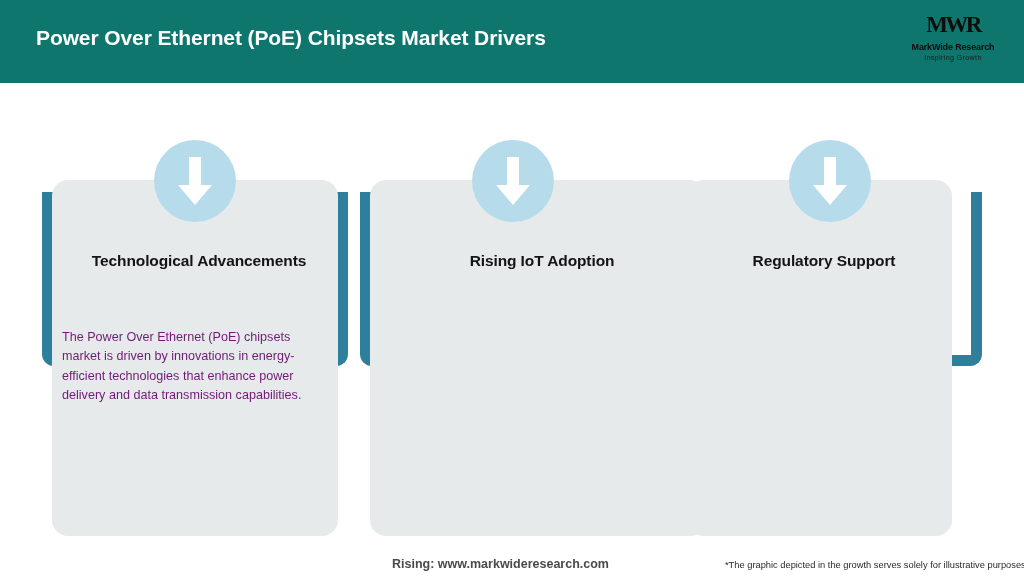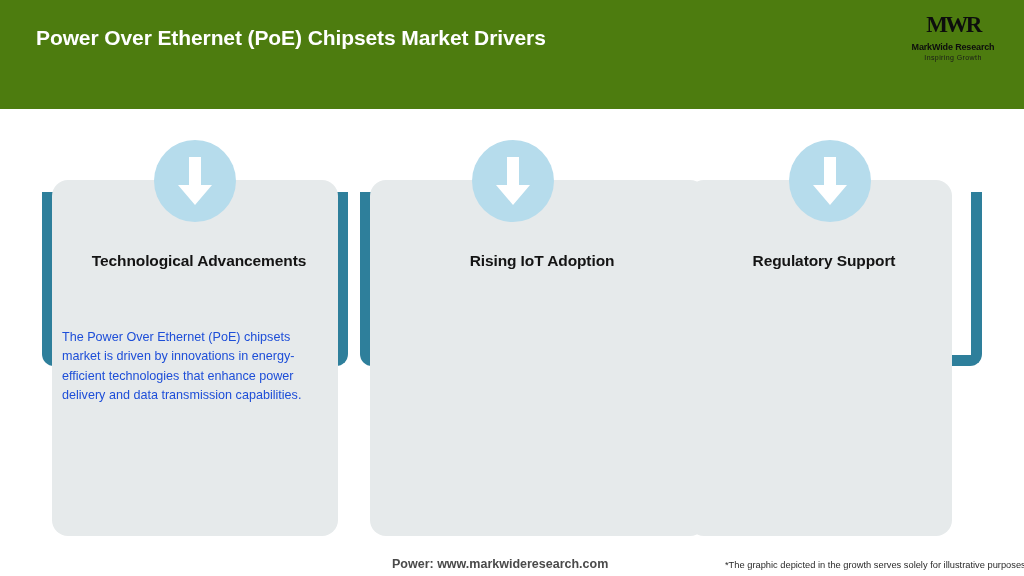--- a/index.html
+++ b/index.html
@@ -20,22 +20,22 @@
     height: 576px;
     background: #ffffff;
   }
 
   
   .header {
     position: absolute;
     left: 0;
     top: 0;
     width: 1024px;
-    height: 109px;
-    background: #4d7c0f;
+    height: 83px;
+    background: #0f766e;
   }
   .header-title {
     position: absolute;
     left: 36px;
     top: 26px;
     font-size: 21px;
     font-weight: bold;
     color: #ffffff;
     letter-spacing: -0.1px;
     white-space: nowrap;
@@ -115,21 +115,21 @@
     color: #141414;
     letter-spacing: -0.1px;
   }
   .card-body {
     position: absolute;
     left: 10px;
     right: 10px;
     top: 148px;
     font-size: 12.6px;
     line-height: 19.3px;
-    color: #1d4ed8;
+    color: #701a75;
     text-align: left;
   }
 
   
   .icon-circle {
     position: absolute;
     top: 140px;
     width: 82px;
     height: 82px;
     border-radius: 50%;
@@ -212,16 +212,16 @@
   </div>
 
   <div class="icon-circle c3">
     <span>
       <svg width="40" height="52" viewBox="0 0 40 52" aria-hidden="true">
         <path d="M14 2 H26 V30 H37 L20 50 L3 30 H14 Z" fill="#ffffff"></path>
       </svg>
     </span>
   </div>
 
-  <div class="source-text">Power: www.markwideresearch.com</div>
+  <div class="source-text">Rising: www.markwideresearch.com</div>
   <div class="disclaimer-text">*The graphic depicted in the growth serves solely for illustrative purposes</div>
 
 </div>
 
 </body></html>

